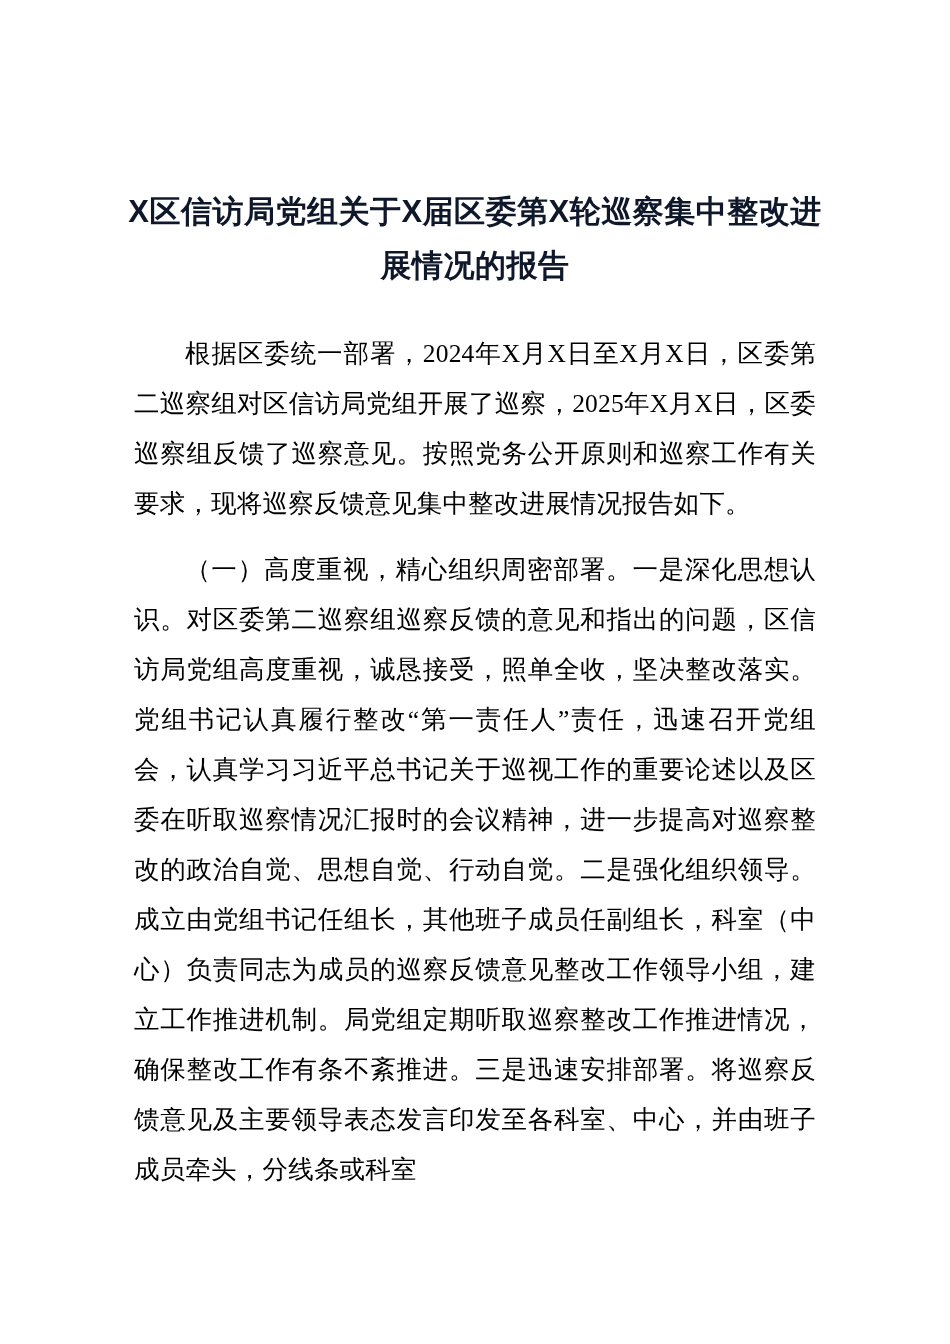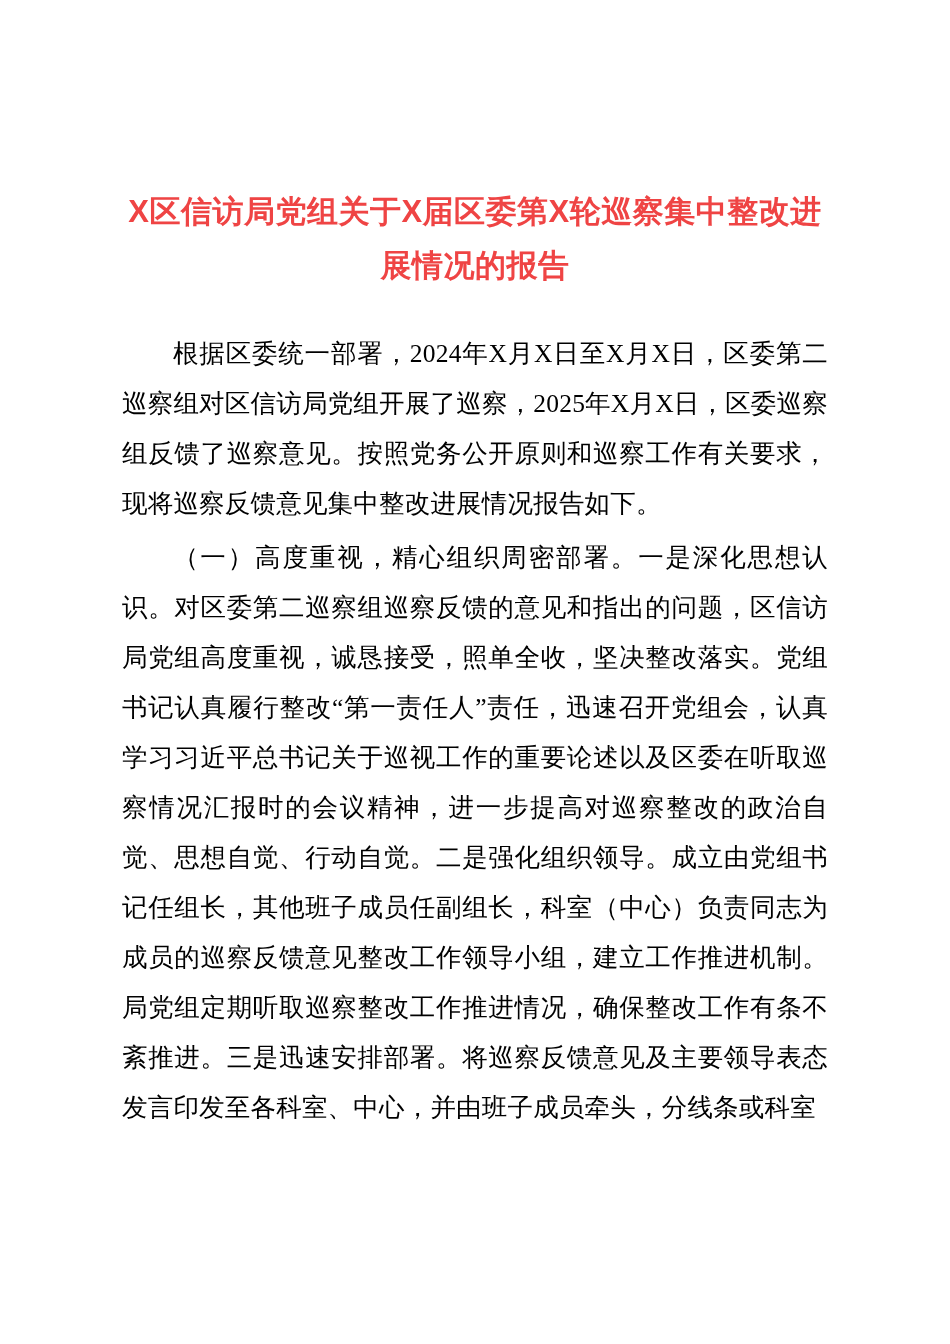--- a/index.html
+++ b/index.html
@@ -22,28 +22,28 @@
     background: #ffffff;
   }
   .doc-title {
     font-family: "Liberation Sans", "DejaVu Sans", sans-serif;
     font-weight: bold;
     font-size: 31px;
     line-height: 54px;
     text-align: center;
     letter-spacing: 0.5px;
     margin: 0 0 36px 0;
-    color: #ef4444;
+    color: #0f172a;
   }
   .para {
     font-size: 25.5px;
     line-height: 50px;
     text-align: justify;
     text-justify: inter-ideograph;
-    margin: 4px;
+    margin: 16px;
     text-indent: 2em;
     letter-spacing: 0.2px;
   }
   .section-heading {
     font-family: "Liberation Sans", "DejaVu Sans", sans-serif;
     font-weight: bold;
     font-size: 25.5px;
     line-height: 50px;
     margin: 0;
     text-indent: 1em;

